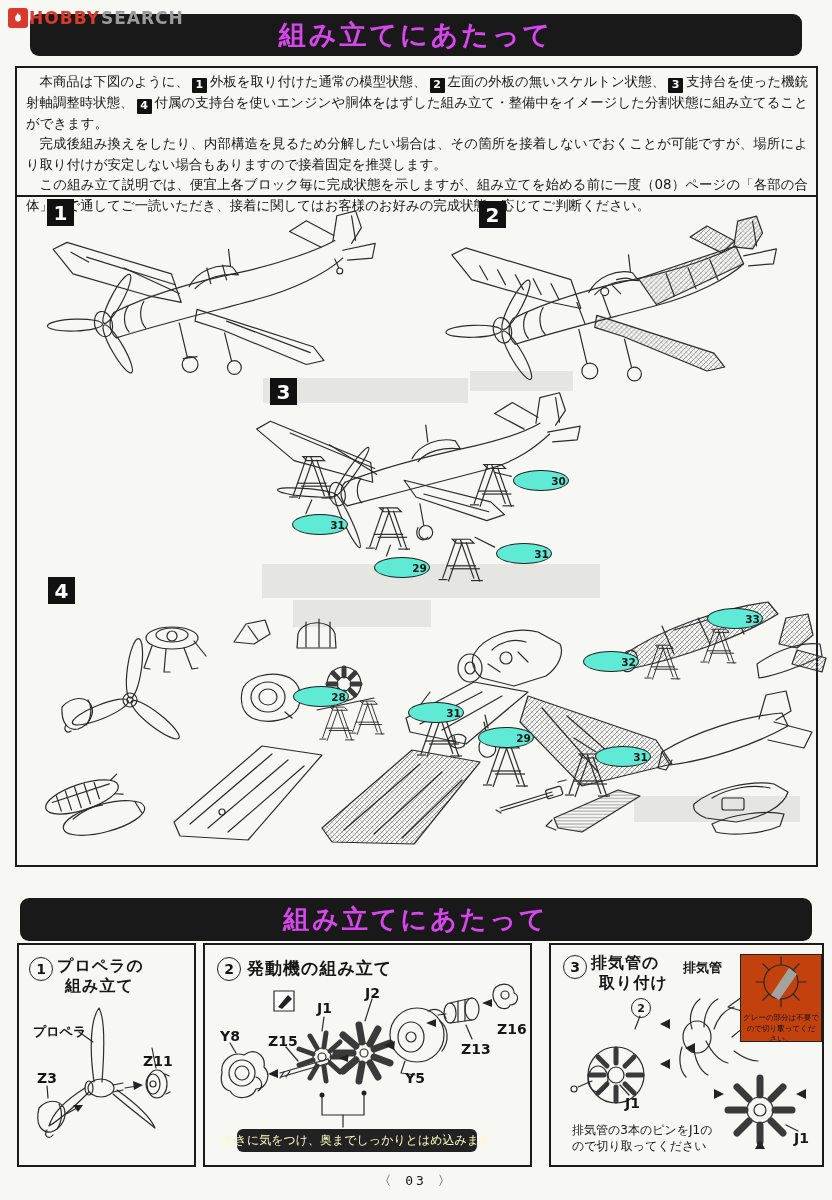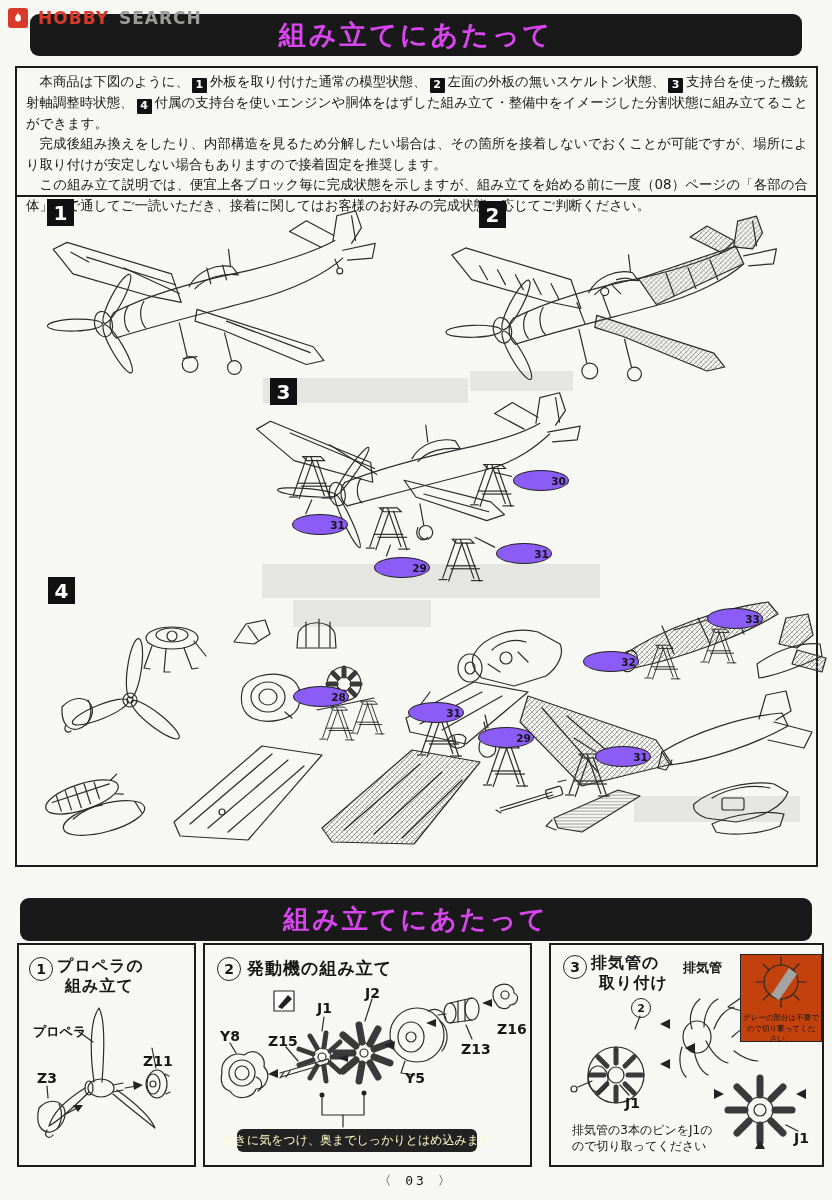--- a/index.html
+++ b/index.html
@@ -10,37 +10,37 @@
   }
   
   .bar{
     position:absolute;background:#191919;border-radius:9px;color:#d946ef;
     display:flex;align-items:center;justify-content:center;
     font-weight:bold;letter-spacing:3px;
   }
   .bar1{left:30px;top:14px;width:772px;height:42px;font-size:27px;}
   .bar2{left:20px;top:898px;width:792px;height:43px;font-size:26px;}
   
-  .logo{position:absolute;left:8px;top:8px;display:flex;align-items:center;gap:10px;z-index:6;}
+  .logo{position:absolute;left:8px;top:8px;display:flex;align-items:center;gap:1px;z-index:6;}
   .logo .mark{width:20px;height:20px;background:#d93a2b;border-radius:3px;display:flex;align-items:center;justify-content:center;}
   .logo .hobby{font-size:17px;font-weight:800;color:#d93a2b;letter-spacing:1px;}
   .logo .search{font-size:17px;font-weight:800;color:#9c9c9a;letter-spacing:1px;}
   
   .mainbox{position:absolute;left:15px;top:66px;width:799px;height:797px;border:2px solid #1b1b1b;}
   .divider{position:absolute;left:15px;top:195px;width:803px;height:2px;background:#1b1b1b;}
   .intro{position:absolute;left:26px;top:72px;width:782px;font-size:13.4px;line-height:20.6px;text-align:justify;}
   .intro p{margin:0;}
   .nb{display:inline-flex;width:15px;height:15px;background:#111;color:#fff;font-size:11px;font-weight:bold;
       align-items:center;justify-content:center;margin:0 3px;vertical-align:-2px;border-radius:1px;}
   
   .grayband{position:absolute;background:#e5e5e1;}
   .badge{position:absolute;width:27px;height:27px;background:#111;color:#fff;font-size:20px;font-weight:bold;
          display:flex;align-items:center;justify-content:center;z-index:3;}
   .callout{position:absolute;width:19px;height:19px;border:1.4px solid #222;border-radius:50%;
-           background:#8b5cf6;font-size:10.5px;font-weight:bold;display:flex;align-items:center;justify-content:center;z-index:3;padding-left:35px;}
+           background:#5eead4;font-size:10.5px;font-weight:bold;display:flex;align-items:center;justify-content:center;z-index:3;padding-left:35px;}
   .art{position:absolute;}
   .art path,.art line,.art circle,.art ellipse,.art polyline,.art polygon,.art rect{
     fill:none;stroke:#2b2b2b;stroke-width:1.2;stroke-linecap:round;stroke-linejoin:round;}
   .art .fill{fill:#222;stroke:none;}
   .art .cyl{stroke-width:5;stroke:#3a3a3a;}
   .art .cyl2{stroke-width:7;stroke:#3a3a3a;}
   
   .pbox{position:absolute;border:2px solid #1b1b1b;}
   .box1{left:17px;top:943px;width:175px;height:220px;}
   .box2{left:203px;top:943px;width:325px;height:220px;}

